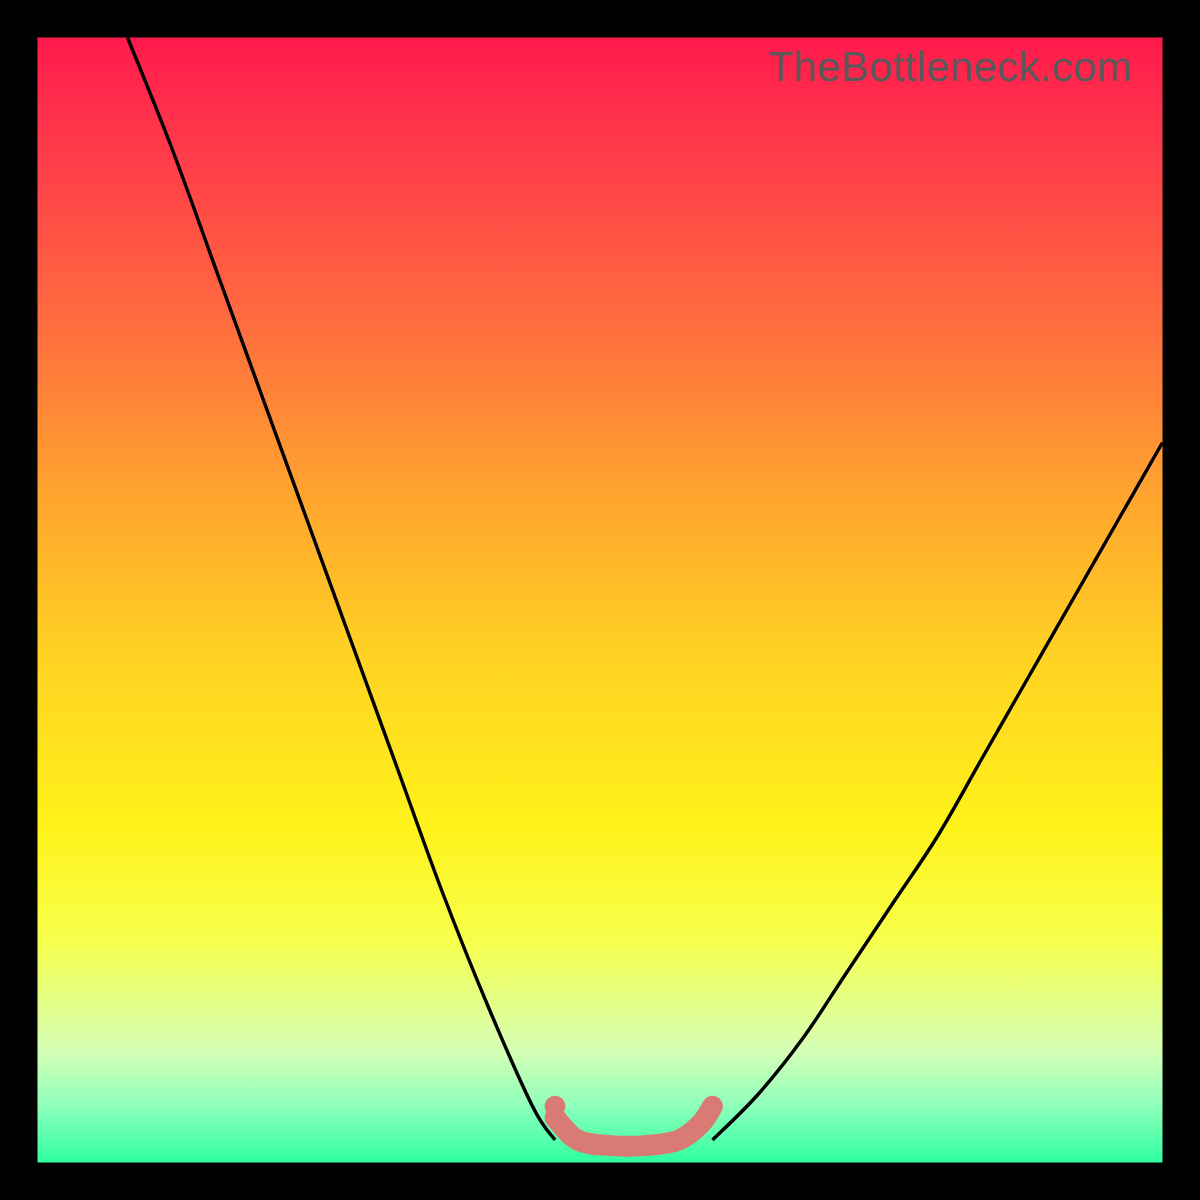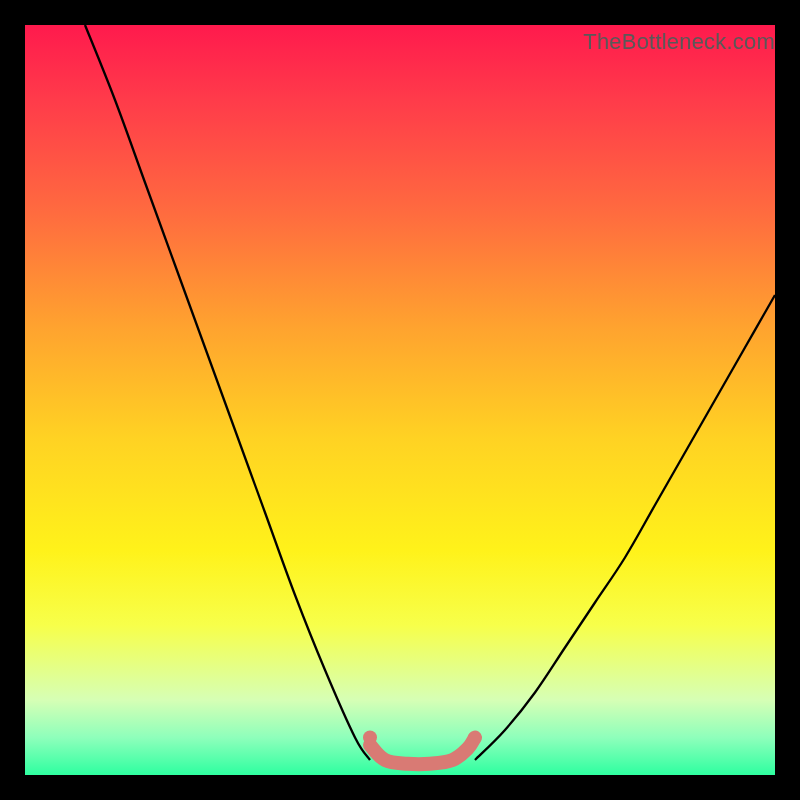--- a/index.html
+++ b/index.html
@@ -27,23 +27,23 @@
       #fff21a 70%,
       #f7ff4a 80%,
       #d6ffb5 90%,
       #8effbb 95%,
       #2effa0 100%
     );
   }
   .watermark {
     position: absolute;
     top: 4px;
-    right: 0;
+    right: 20px;
     color: #595959;
-    font-size: 22px;
+    font-size: 28px;
     font-weight: 500;
     letter-spacing: 0.2px;
     user-select: none;
   }
   svg.curves {
     position: absolute;
     left: 0;
     top: 0;
     width: 750px;
     height: 750px;

